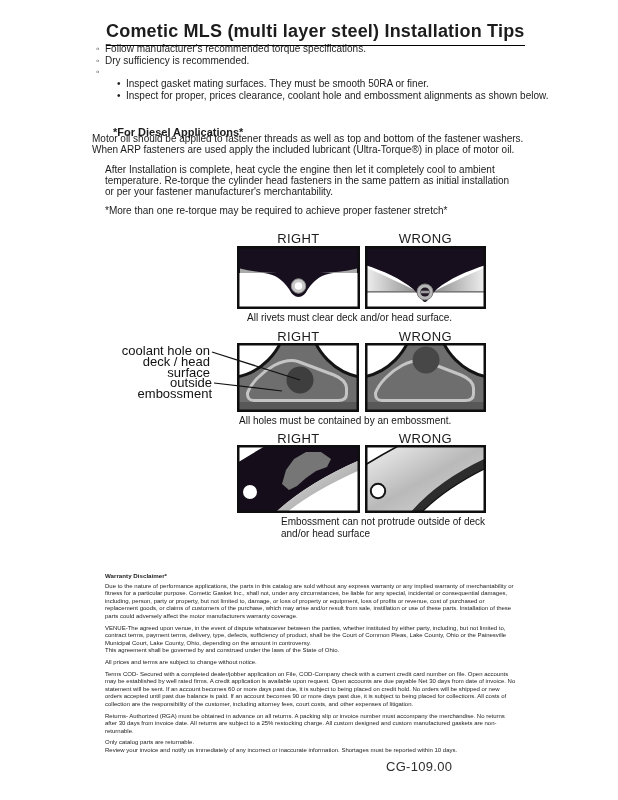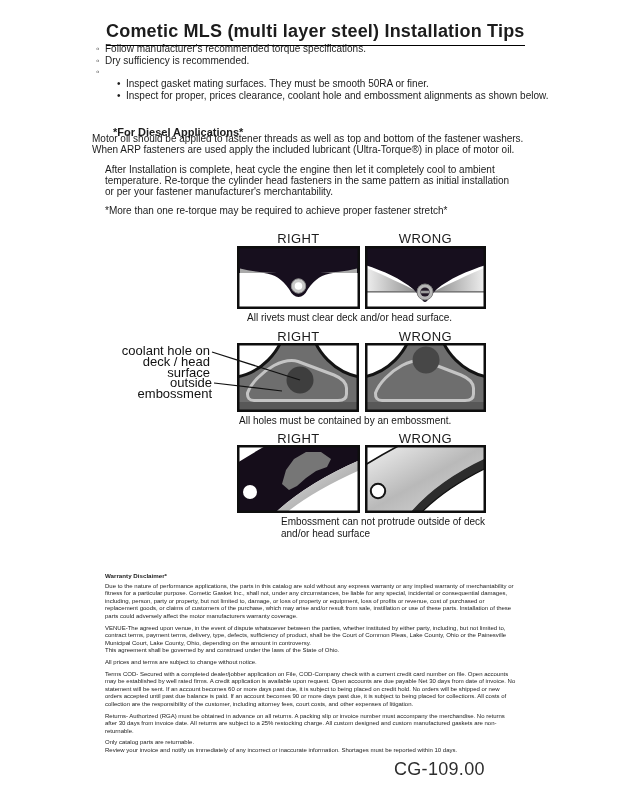--- a/index.html
+++ b/index.html
@@ -24,21 +24,21 @@
   .note{left:105px;top:205px;line-height:11px;}
   .rw-label{top:231px;font-size:13px;letter-spacing:.4px;color:#1b1b1b;text-align:center;}
   .rw-r{left:237px;width:123px;text-align:center;}
   .rw-w{left:365px;width:121px;}
   .panel{line-height:0;}
   .cap{font-size:10px;color:#161616;}
   .side-label{font-size:13px;line-height:11px;text-align:right;white-space:pre-line;color:#111;}
   .disc{left:105px;top:572px;width:412px;font-size:6px;line-height:7.6px;color:#222;}
   .disc h3{font-size:6.2px;margin:0 0 3px 0;}
   .disc p{margin:0 0 4px 0;}
-  .page-code{left:394px;top:759px;font-size:18px;color:#2e2e2e;letter-spacing:.3px;}
+  .page-code{left:386px;top:759px;font-size:13px;color:#2e2e2e;letter-spacing:.3px;}
   svg{display:block;}
 </style>
 </head>
 <body>
 
 <div class="page">
 
   <h1 class="abs title">Cometic MLS (multi layer steel) Installation Tips</h1>
 
   <div class="abs bullets">

